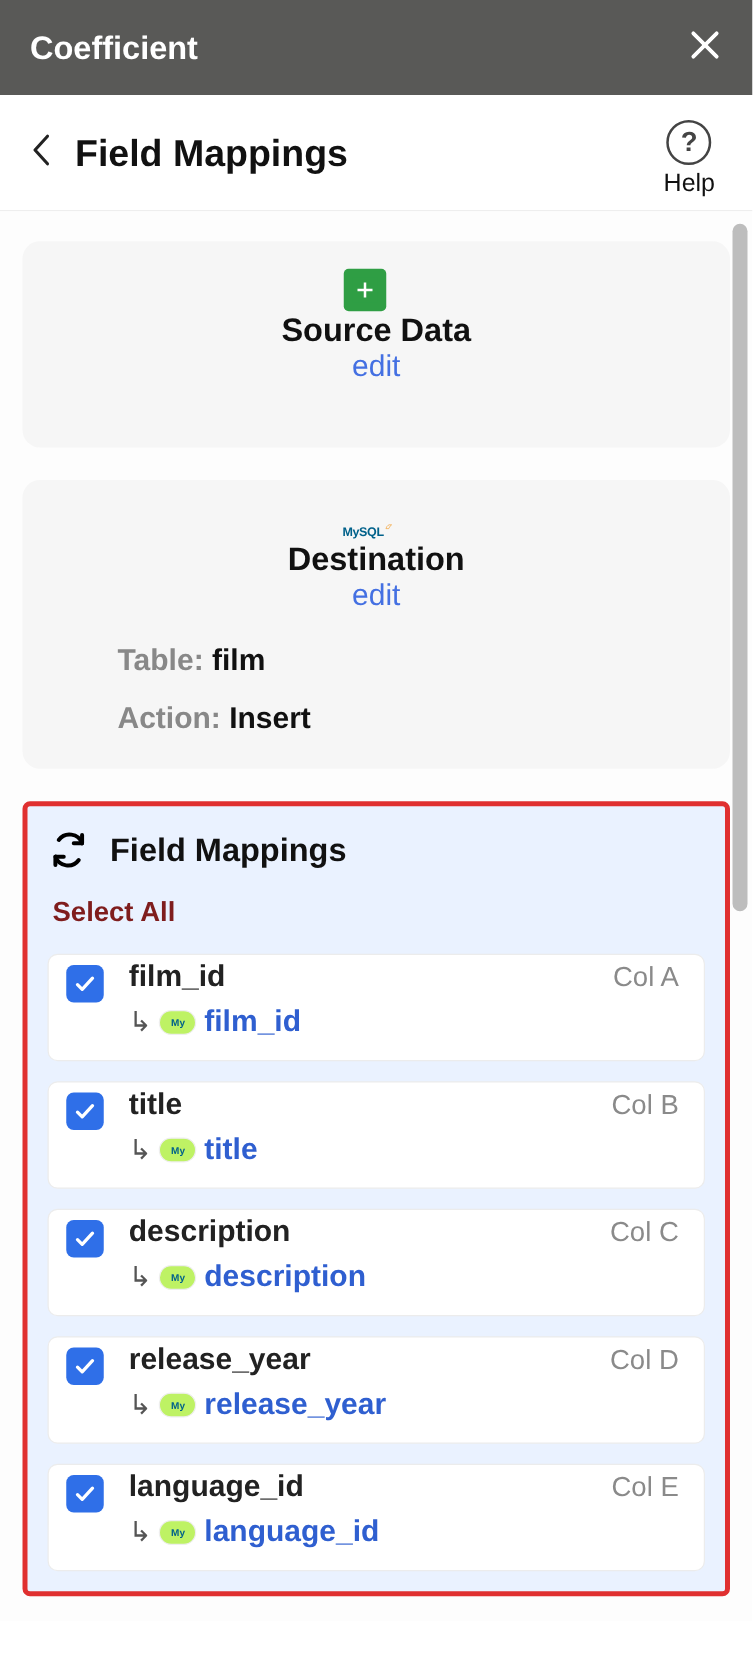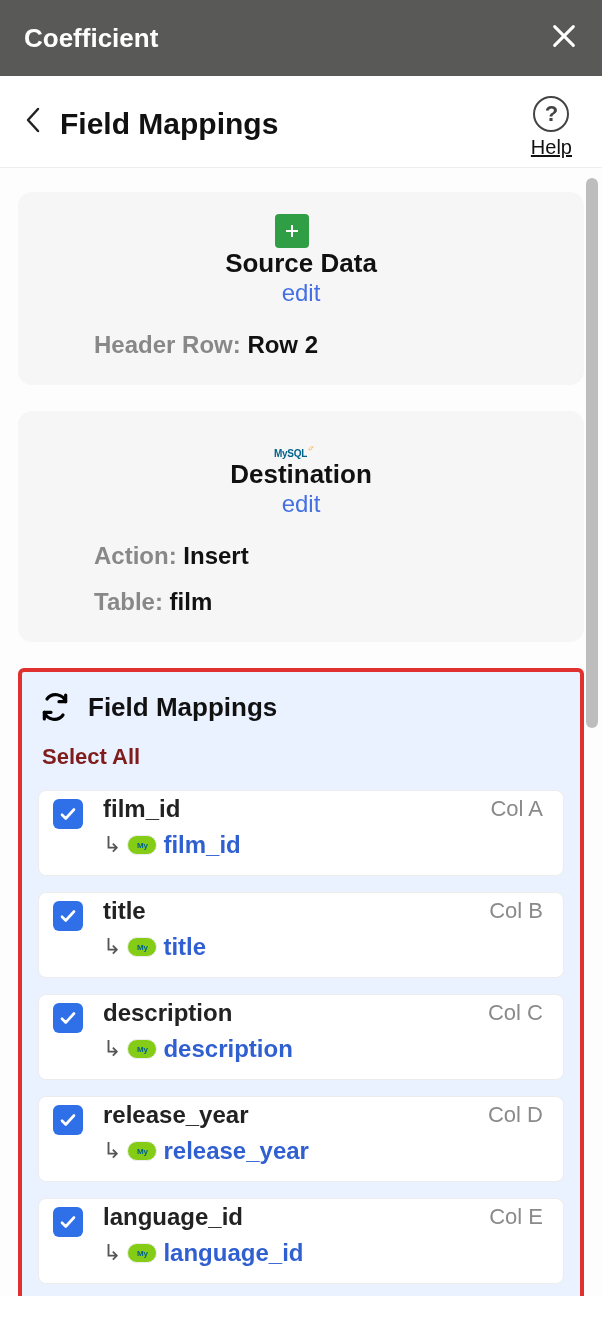--- a/index.html
+++ b/index.html
@@ -26,21 +26,21 @@
   }
   .back-chevron {
     font-size: 30px; color: #222; margin-right: 18px; cursor:pointer; font-weight:300;
   }
   .page-title { font-size: 30px; font-weight: 700; color: #111; }
   .help-block { position: absolute; right: 30px; top: 20px; text-align: center; cursor:pointer; }
   .help-circle {
     width: 36px; height: 36px; border: 2.5px solid #444; border-radius: 50%;
     display:flex; align-items:center; justify-content:center; font-size:22px; font-weight:600; color:#444; margin:0 auto 4px;
   }
-  .help-label { font-size: 20px; color:#111;text-decoration:underline; }
+  .help-label { font-size: 20px; color:#111; }
 
   .content {
     background: #fdfdfd;
     padding: 24px 18px 0 18px;
     height: calc(1324px - 76px - 120px);
     overflow: hidden;
     position: relative;
   }
 
   .card {
@@ -89,21 +89,21 @@
     width:30px; height:30px; border-radius:6px; background:#2f6fe8; margin-right:20px; margin-top:4px;
     display:flex; align-items:center; justify-content:center; flex-shrink:0; cursor:pointer;
   }
   .chk svg { stroke:#fff; }
   .field-main { flex:1; }
   .field-name { font-size:24px; font-weight:600; color:#222; }
   .field-col { font-size:22px; color:#8a8a8a; font-weight:500; }
   .map-line { display:flex; align-items:center; margin-top:8px; }
   .arrow { font-size:22px; color:#555; margin-right:6px; }
   .mini-mysql {
-    width:30px; height:20px; background:#84cc16; border-radius:10px; border:1px solid #eee;
+    width:30px; height:20px; background:#bef264; border-radius:10px; border:1px solid #eee;
     display:flex; align-items:center; justify-content:center; margin-right:6px;
     font-size:8px; color:#00618a; font-weight:700;
   }
   .dest-field { font-size:24px; font-weight:700; color:#2f5fd0; }
 
   .scrollbar {
     position:absolute; right:4px; top:10px; width:12px; height:550px;
     background:#bdbdbd; border-radius:6px;
   }
 </style>
@@ -141,46 +141,42 @@
         <svg width="20" height="20" viewBox="0 0 20 20">
             <rect x="0" y="0" width="20" height="20" fill="#2f9e44"></rect>
             <line x1="4" y1="10" x2="16" y2="10" stroke="#fff" stroke-width="2"></line>
             <line x1="10" y1="4" x2="10" y2="16" stroke="#fff" stroke-width="2"></line>
           </svg>
       </div>
       <div class="card-title">Source Data</div>
       <div class="edit-link">edit</div>
     </div>
     <div class="card-rows">
-      <div class="card-row">
-        <span class="lbl">Header Row:</span>
-        <span class="val">Row 2</span>
-      </div>
     </div>
   </div>
 
   <div class="card">
     <div class="card-head">
       <div class="mysql-icon">
         <span class="txt">MySQL</span>
         <svg class="dolphin" viewBox="0 0 16 16">
             <path d="M2 13 Q5 3 14 5 Q10 7 8 13 Z" fill="none" stroke="#f29111" stroke-width="1.2"></path>
           </svg>
       </div>
       <div class="card-title">Destination</div>
       <div class="edit-link">edit</div>
     </div>
     <div class="card-rows">
       <div class="card-row">
+        <span class="lbl">Table:</span>
+        <span class="val">film</span>
+      </div>
+      <div class="card-row">
         <span class="lbl">Action:</span>
         <span class="val">Insert</span>
-      </div>
-      <div class="card-row">
-        <span class="lbl">Table:</span>
-        <span class="val">film</span>
       </div>
     </div>
   </div>
 
   <div class="mappings-panel">
     <div class="mp-head">
       <div class="sync-icon">
         <svg width="32" height="32" viewBox="0 0 24 24" fill="none" stroke="#000" stroke-width="2.4" stroke-linecap="round" stroke-linejoin="round">
           <path d="M20 8 A8 8 0 0 0 6 6"></path>
             <polyline points="20,3 20,8 15,8"></polyline>

